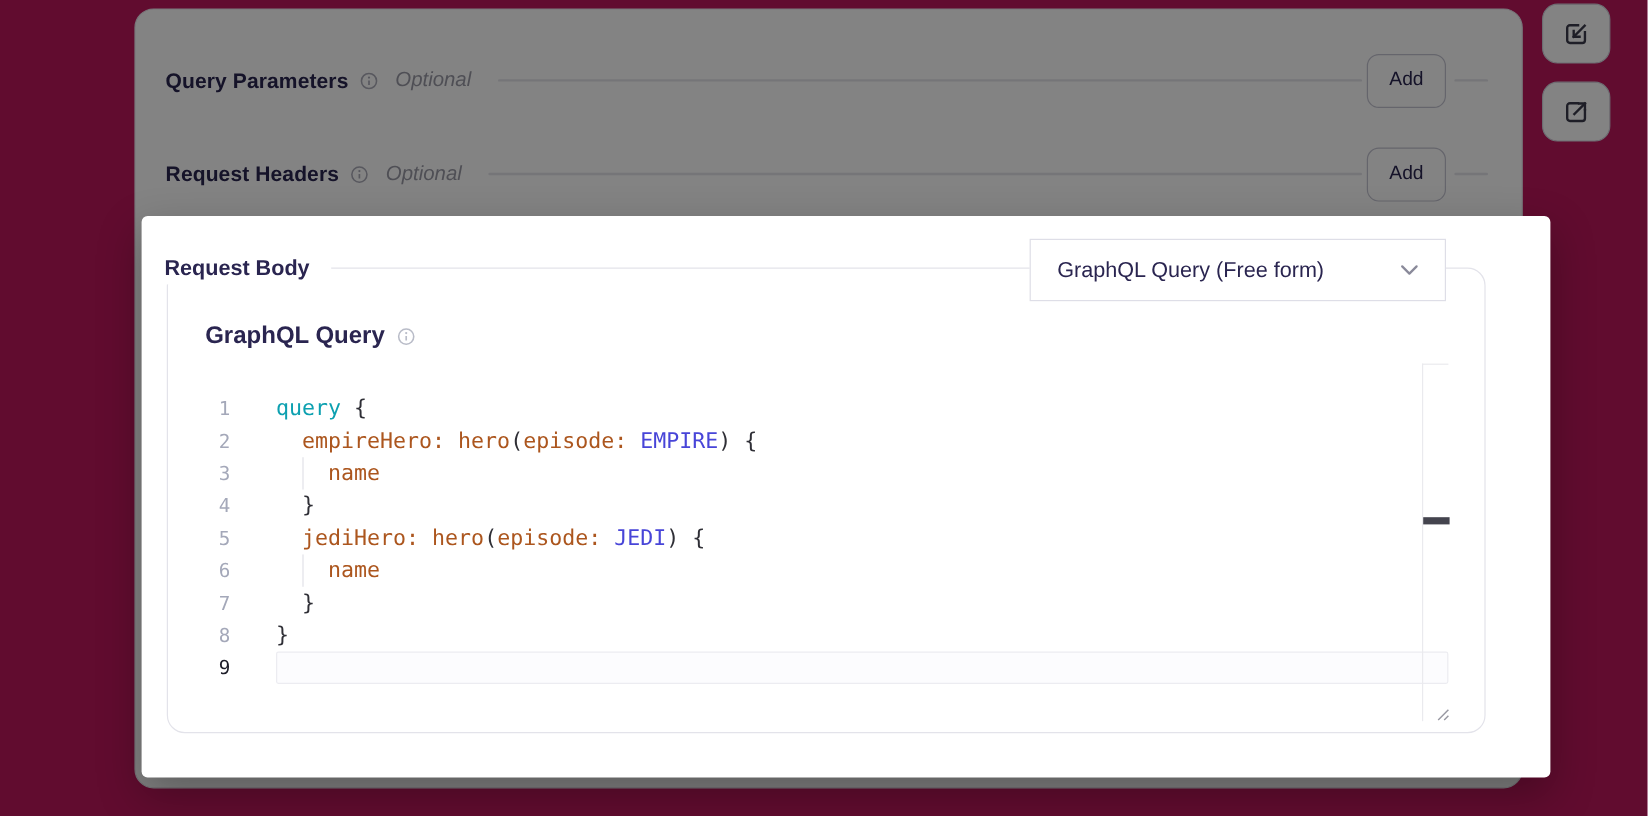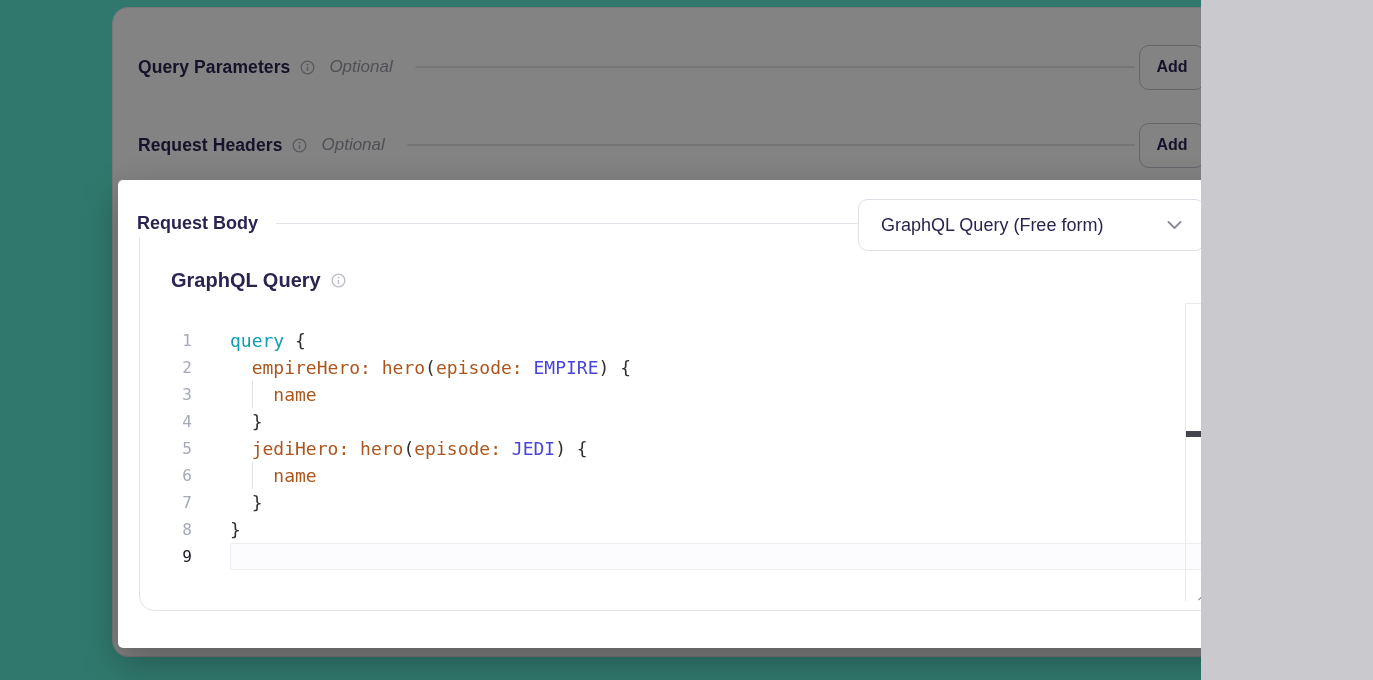--- a/index.html
+++ b/index.html
@@ -1,18 +1,18 @@
 <!DOCTYPE html>
 <html style="--c-kw: #0CA0B0; --c-prop: #AC561E; --c-atom: #4845D8; --c-p: #2F2F36; --c-ln: #A4A8B9; --c-lna: #1C1C28;"><head>
 <meta charset="utf-8">
 <style>
   html,body{margin:0;padding:0;background:#C9C9CE;}
   .stage{
-    position:relative;width:1201px;height:680px;overflow:hidden;
-    background:#5eead4;font-family:"Liberation Sans",sans-serif;
+    position:relative;width:1373px;height:680px;overflow:hidden;
+    background:#be185d;font-family:"Liberation Sans",sans-serif;
     -webkit-font-smoothing:antialiased;
   }
   
   .card{
     position:absolute;left:112px;top:7px;width:1157px;height:650px;
     background:#fff;border:1px solid #E9E9EE;border-radius:16px;box-sizing:border-box;
   }
   .field-row{
     position:absolute;left:25px;right:28px;height:46px;
     display:flex;align-items:center;
@@ -20,21 +20,21 @@
   .row-qp{top:36px;}
   .row-rh{top:114px;}
   .row-title{font-size:17.5px;font-weight:700;color:#2A2550;letter-spacing:.1px;white-space:nowrap;}
   .optional{font-size:17px;font-style:italic;color:#9A9AA6;margin-left:14px;white-space:nowrap;}
   .info-ic{margin-left:10px;flex:0 0 auto;display:inline-flex;}
   .rule{height:2px;background:#E4E4EA;border-radius:2px;flex:1;margin-left:22px;margin-right:4px;}
   .rule-stub{height:2px;background:#E4E4EA;border-radius:2px;width:28px;margin-left:7px;flex:0 0 auto;}
   .add-btn{
     width:66px;height:45px;flex:0 0 auto;display:flex;align-items:center;justify-content:center;
     background:#fff;border:1.4px solid #C5C5D2;border-radius:10px;box-sizing:border-box;
-    font-size:16px;font-weight:700;color:#2A2550;cursor:pointer;
+    font-size:16px;font-weight:400;color:#2A2550;cursor:pointer;
   }
   .float-btn{
     position:absolute;width:57px;height:50px;background:#fff;
     border:1.6px solid #D5D5DF;border-radius:13px;box-sizing:border-box;
     display:flex;align-items:center;justify-content:center;cursor:pointer;
   }
   .fb-1{left:1285px;top:3px;}
   .fb-2{left:1285px;top:68px;}
   
   .overlay{position:absolute;inset:0;background:rgba(0,0,0,0.485);z-index:5;}
@@ -47,21 +47,21 @@
     position:absolute;left:21px;top:43px;width:1099px;height:388px;
     border:1px solid #E3E3EA;border-radius:15px;box-sizing:border-box;
   }
   .rb-legend{
     position:absolute;left:19px;top:29px;height:28px;line-height:28px;
     background:#fff;padding-right:18px;
     font-size:18px;font-weight:700;color:#2A2550;white-space:nowrap;
   }
   .type-select{
     position:absolute;left:740px;top:19px;width:347px;height:52px;box-sizing:border-box;
-    background:#fff;border:1px solid #DEDEE7;border-radius:10px;
+    background:#fff;border:1px solid #DEDEE7;border-radius:0;
     display:flex;align-items:center;cursor:pointer;
   }
   .type-select .sel-label{margin-left:22px;flex:1;font-size:18px;color:#2A2550;white-space:nowrap;}
   .type-select .chev{margin-right:22px;display:inline-flex;}
   .gql-label-row{position:absolute;left:53px;top:89px;display:flex;align-items:center;}
   .gql-label{font-size:20px;font-weight:700;color:#2A2550;white-space:nowrap;}
   
   .editor{
     position:absolute;left:42px;top:123px;width:1047px;height:298px;
     font-family:"DejaVu Sans Mono",monospace;font-size:18px;line-height:27px;

